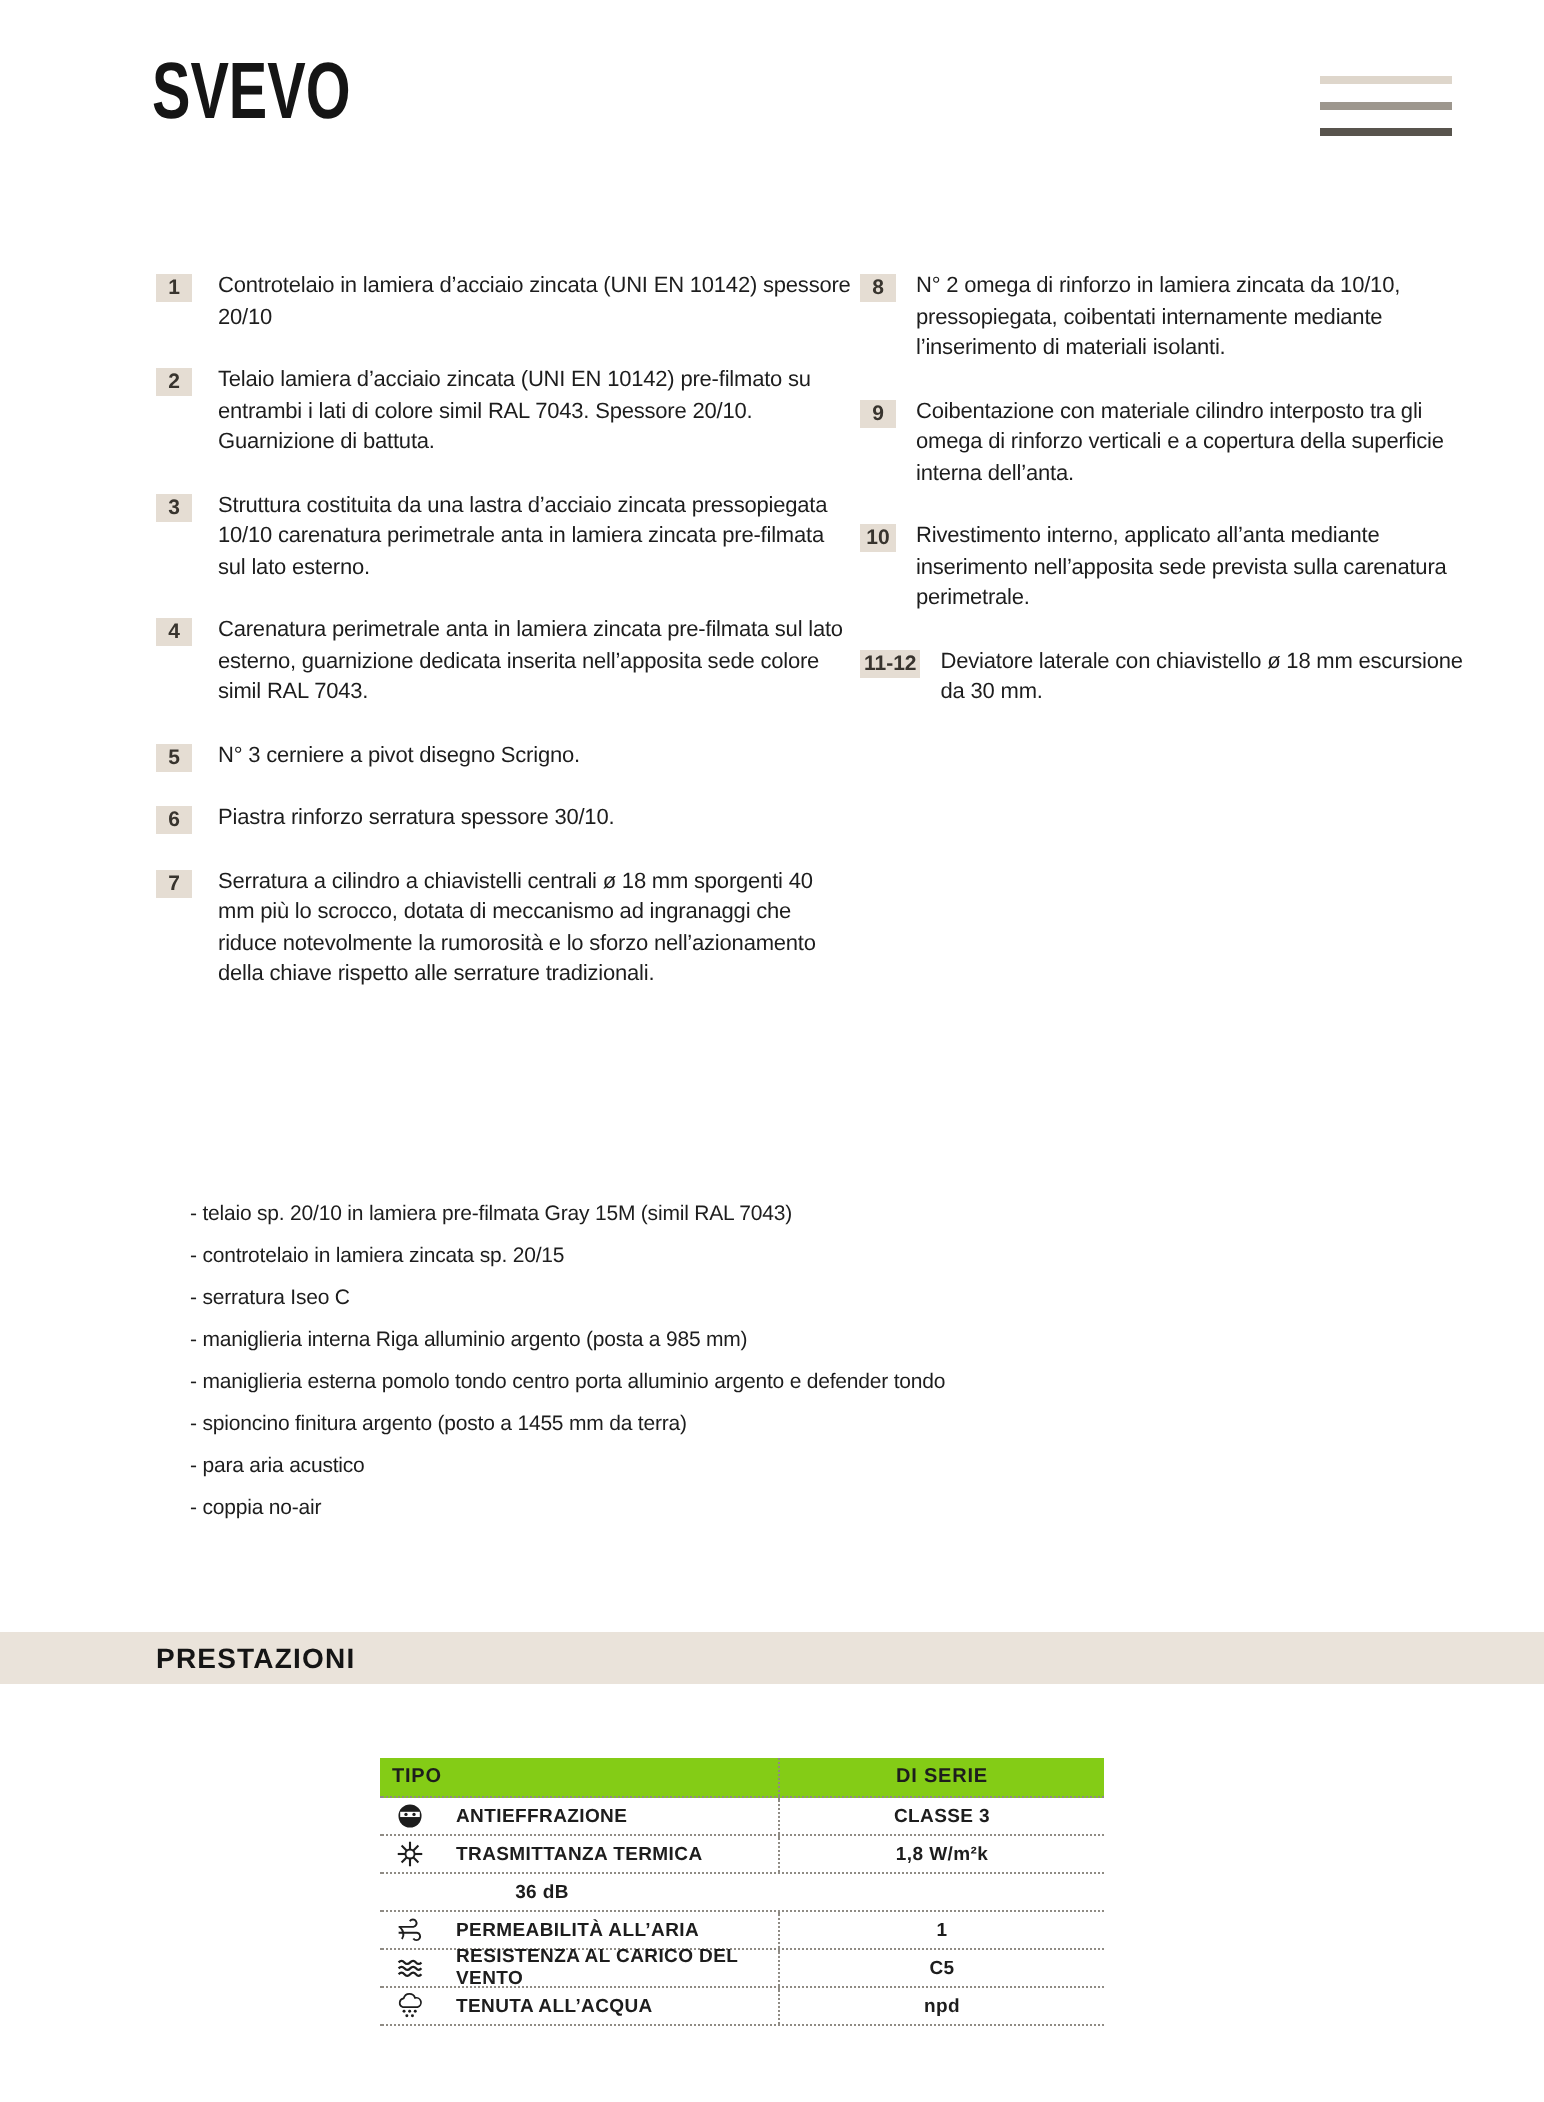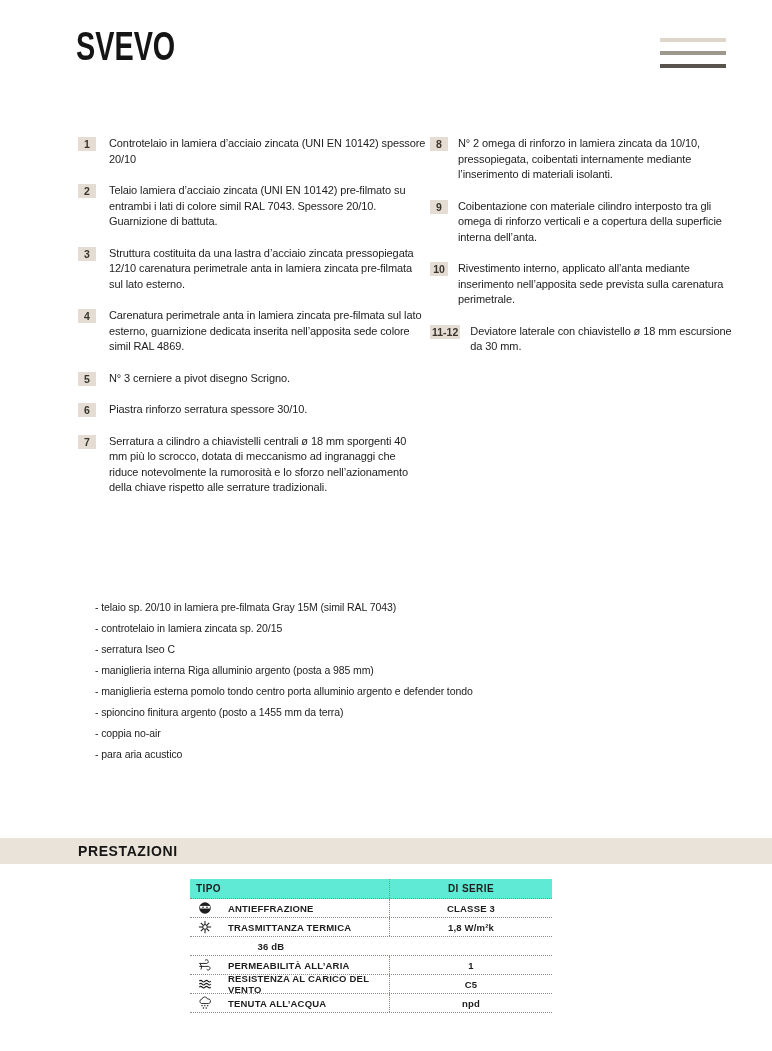--- a/index.html
+++ b/index.html
@@ -35,30 +35,30 @@
   .col-left  .spec-text { width:318px; }
   .col-right .spec-text { width:274px; }
   
   .dotazioni { position:absolute; left:95px; top:600px; width:378px; list-style:none; }
   .dotazioni li {
     font-size:10.5px; line-height:14px; margin-bottom:7px;
     padding-left:9px; text-indent:-9px; letter-spacing:-0.1px;
   }
   
   .presta-band {
-    position:absolute; left:0; top:838px; width:772px; height:26px;
+    position:absolute; left:0; top:816px; width:772px; height:26px;
     background:#eae3da; display:flex; align-items:center;
   }
   .presta-title {
     margin-left:78px; font-size:14px; font-weight:900; letter-spacing:0.6px; color:#151515;
   }
   
   .perf-table { position:absolute; left:190px; top:879px; width:362px; }
   .t-row { display:flex; align-items:center; height:19px; border-bottom:1px dotted #8f8b84; }
-  .t-head { height:20px; background:#5eead4; font-weight:bold; border-bottom:1px dotted #8f8b84; }
+  .t-head { height:20px; background:#84cc16; font-weight:bold; border-bottom:1px dotted #8f8b84; }
   .cell-tipo {
     width:200px; display:flex; align-items:center; height:100%;
     padding-left:6px; border-right:1px dotted #8f8b84;
   }
   .cell-val {
     width:162px; text-align:center; font-weight:bold; font-size:9.5px; letter-spacing:0.2px;
   }
   .t-head .cell-tipo { font-size:10px; letter-spacing:0.4px; }
   .t-head .cell-val  { font-size:10px; letter-spacing:0.4px;text-align:center; }
   .row-label { font-size:9.5px; font-weight:bold; letter-spacing:0.2px; margin-left:16px; }
@@ -79,25 +79,25 @@
   <div class="spec-item">
     <span class="badge">1</span>
     <p class="spec-text">Controtelaio in lamiera d’acciaio zincata (UNI EN 10142) spessore 20/10</p>
   </div>
   <div class="spec-item">
     <span class="badge">2</span>
     <p class="spec-text">Telaio lamiera d’acciaio zincata (UNI EN 10142) pre-filmato su entrambi i lati di colore simil RAL 7043. Spessore 20/10. Guarnizione di battuta.</p>
   </div>
   <div class="spec-item">
     <span class="badge">3</span>
-    <p class="spec-text">Struttura costituita da una lastra d’acciaio zincata pressopiegata 12/10 carenatura perimetrale anta in lamiera zincata pre-filmata sul lato esterno.</p>
+    <p class="spec-text">Struttura costituita da una lastra d’acciaio zincata pressopiegata 10/10 carenatura perimetrale anta in lamiera zincata pre-filmata sul lato esterno.</p>
   </div>
   <div class="spec-item">
     <span class="badge">4</span>
-    <p class="spec-text">Carenatura perimetrale anta in lamiera zincata pre-filmata sul lato esterno, guarnizione dedicata inserita nell’apposita sede colore simil RAL 4869.</p>
+    <p class="spec-text">Carenatura perimetrale anta in lamiera zincata pre-filmata sul lato esterno, guarnizione dedicata inserita nell’apposita sede colore simil RAL 7043.</p>
   </div>
   <div class="spec-item">
     <span class="badge">5</span>
     <p class="spec-text">N° 3 cerniere a pivot disegno Scrigno.</p>
   </div>
   <div class="spec-item">
     <span class="badge">6</span>
     <p class="spec-text">Piastra rinforzo serratura spessore 30/10.</p>
   </div>
   <div class="spec-item">
@@ -125,22 +125,22 @@
   </div>
 </div>
 
 <ul class="dotazioni">
   <li>- telaio sp. 20/10 in lamiera pre-filmata Gray 15M (simil RAL 7043)</li>
   <li>- controtelaio in lamiera zincata sp. 20/15</li>
   <li>- serratura Iseo C</li>
   <li>- maniglieria interna Riga alluminio argento (posta a 985 mm)</li>
   <li>- maniglieria esterna pomolo tondo centro porta alluminio argento e defender tondo</li>
   <li>- spioncino finitura argento (posto a 1455 mm da terra)</li>
+  <li>- para aria acustico</li>
   <li>- coppia no-air</li>
-  <li>- para aria acustico</li>
 </ul>
 
 <div class="presta-band">
   <div class="presta-title">PRESTAZIONI</div>
 </div>
 
 <div class="perf-table">
   <div class="t-row t-head">
     <div class="cell-tipo">TIPO</div>
     <div class="cell-val">DI SERIE</div>

